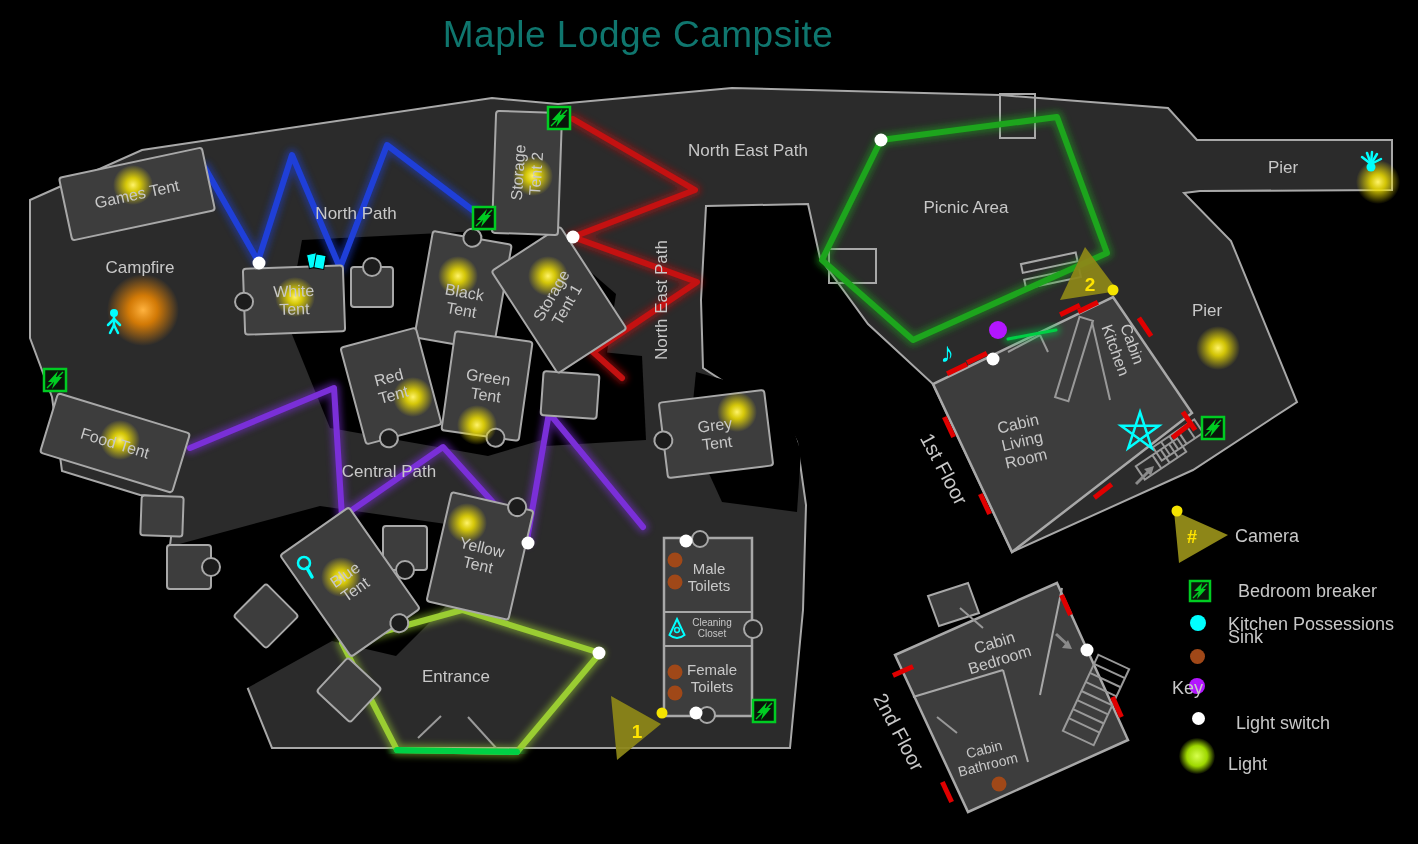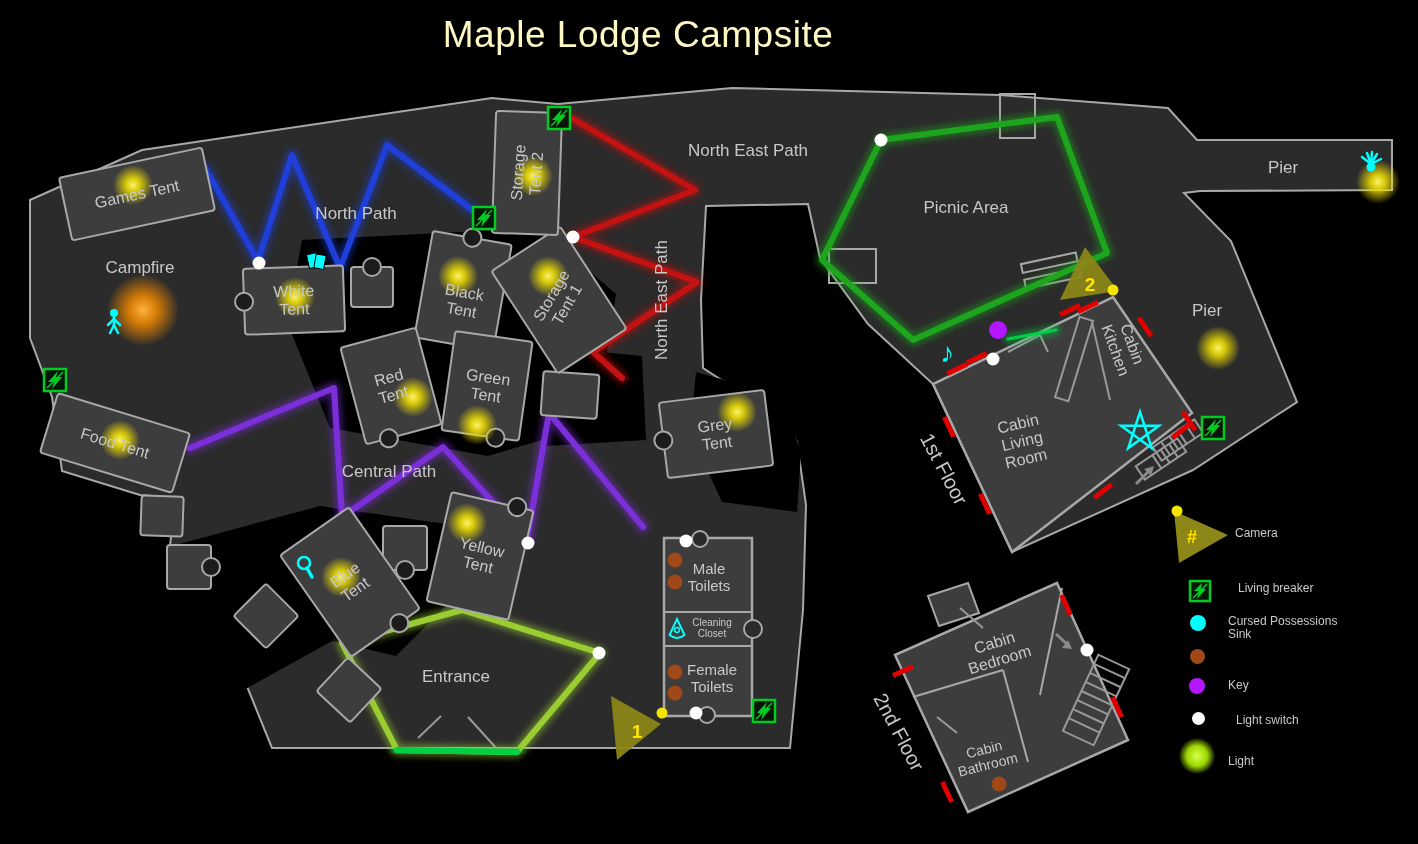--- a/index.html
+++ b/index.html
@@ -1,21 +1,21 @@
 <!DOCTYPE html>
 <html><head>
 <meta charset="utf-8">
 <style>
   html,body{margin:0;padding:0;background:#000;width:1418px;height:844px;overflow:hidden;
             font-family:"Liberation Sans",sans-serif;}
   #stage{position:relative;width:1418px;height:844px;background:#000;}
   #title{position:absolute;top:14px;left:338px;width:600px;text-align:center;
-         font-size:37px;color:#fef9c3;letter-spacing:0.5px;}
+         font-size:37px;color:#0f766e;letter-spacing:0.5px;}
   #map-svg{position:absolute;left:0;top:0;}
-  .lg-label{position:absolute;color:#c8c8c8;font-size:12px;white-space:nowrap;}
+  .lg-label{position:absolute;color:#c8c8c8;font-size:18px;white-space:nowrap;}
   .dot{position:absolute;border-radius:50%;}
   text{font-family:"Liberation Sans",sans-serif;}
 </style>
 </head>
 <body>
 
 <div id="stage">
 
   <div id="title">Maple Lodge Campsite</div>
 
@@ -356,30 +356,30 @@
       <circle cx="11" cy="8" r="5.5" fill="#f5e400"></circle>
       <text x="21" y="40" fill="#ffe400" font-weight="bold" font-size="18">#</text>
     </svg>
     <div class="lg-label" style="left:1235px;top:526px">Camera</div>
 
     <svg width="24" height="24" style="position:absolute;left:1188px;top:579px">
       <rect x="2" y="2" width="20" height="20" fill="#0a150a" stroke="#00cc22" stroke-width="2.5"></rect>
       <line x1="5" y1="19" x2="19" y2="5" stroke="#00cc22" stroke-width="1.5"></line>
       <polygon points="14,4 6,12 11,12 9,20 18,10 13,10" fill="#00cc22"></polygon>
     </svg>
-    <div class="lg-label" style="left:1238px;top:581px">Living breaker</div>
+    <div class="lg-label" style="left:1238px;top:581px">Bedroom breaker</div>
 
     <div class="dot" style="left:1190px;top:615px;width:16px;height:16px;background:#00ffff"></div>
-    <div class="lg-label" style="left:1228px;top:614px">Cursed Possessions</div>
+    <div class="lg-label" style="left:1228px;top:614px">Kitchen Possessions</div>
 
     <div class="dot" style="left:1190px;top:649px;width:15px;height:15px;background:#a04818"></div>
     <div class="lg-label" style="left:1228px;top:627px">Sink</div>
 
     <div class="dot" style="left:1189px;top:678px;width:16px;height:16px;background:#b316ff"></div>
-    <div class="lg-label" style="left:1228px;top:678px">Key</div>
+    <div class="lg-label" style="left:1172px;top:678px">Key</div>
 
     <div class="dot" style="left:1192px;top:712px;width:13px;height:13px;background:#fff"></div>
     <div class="lg-label" style="left:1236px;top:713px">Light switch</div>
 
     <div class="dot" style="left:1179px;top:738px;width:36px;height:36px;
                 background:radial-gradient(circle,#d6ff4d 0%,#9ed800 40%,rgba(158,216,0,0) 72%)"></div>
     <div class="lg-label" style="left:1228px;top:754px">Light</div>
   </div>
 </div>
 

